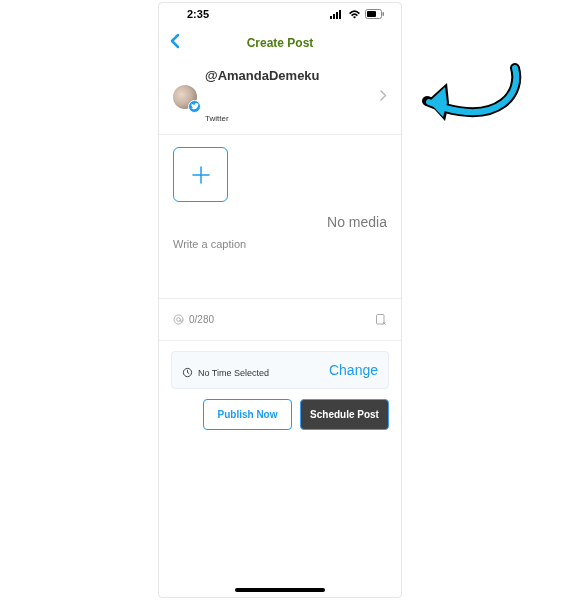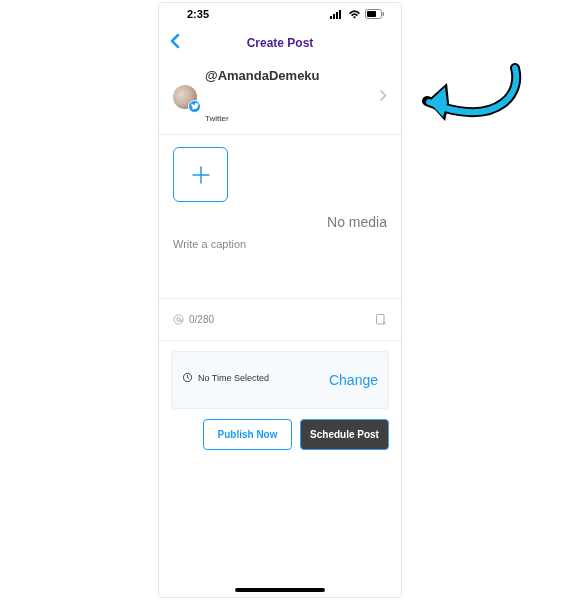--- a/index.html
+++ b/index.html
@@ -53,21 +53,21 @@
     .back-btn {
       position: absolute;
       left: 10px;
       color: #1d9bf0;
       font-size: 18px;
       cursor: pointer;
     }
     .header-title {
       font-size: 12px;
       font-weight: 700;
-      color: #4c1d95;
+      color: #4d7c0f;
     }
     .account-row {
       display: flex;
       align-items: center;
       padding: 8px 14px 10px 14px;
       border-bottom: 1px solid #eee;
       cursor: pointer;
     }
     .avatar-wrap {
       position: relative;
@@ -170,24 +170,24 @@
     }
     .attach-icon {
       color: #aaa;
     }
     .schedule-section {
       padding: 10px 12px;
     }
     .time-row {
       border: 1px solid #e6eef7;
       border-radius: 4px;
-      padding: 20px 10px;
+      padding: 10px 10px;
       display: flex;
       justify-content: space-between;
-      align-items: flex-start;
+      align-items: flex-end;
       background: #f7fafd;
       margin-bottom: 10px;
     }
     .time-left {
       display: flex;
       align-items: center;
       gap: 5px;
       font-size: 9px;
       color: #333;
     }

